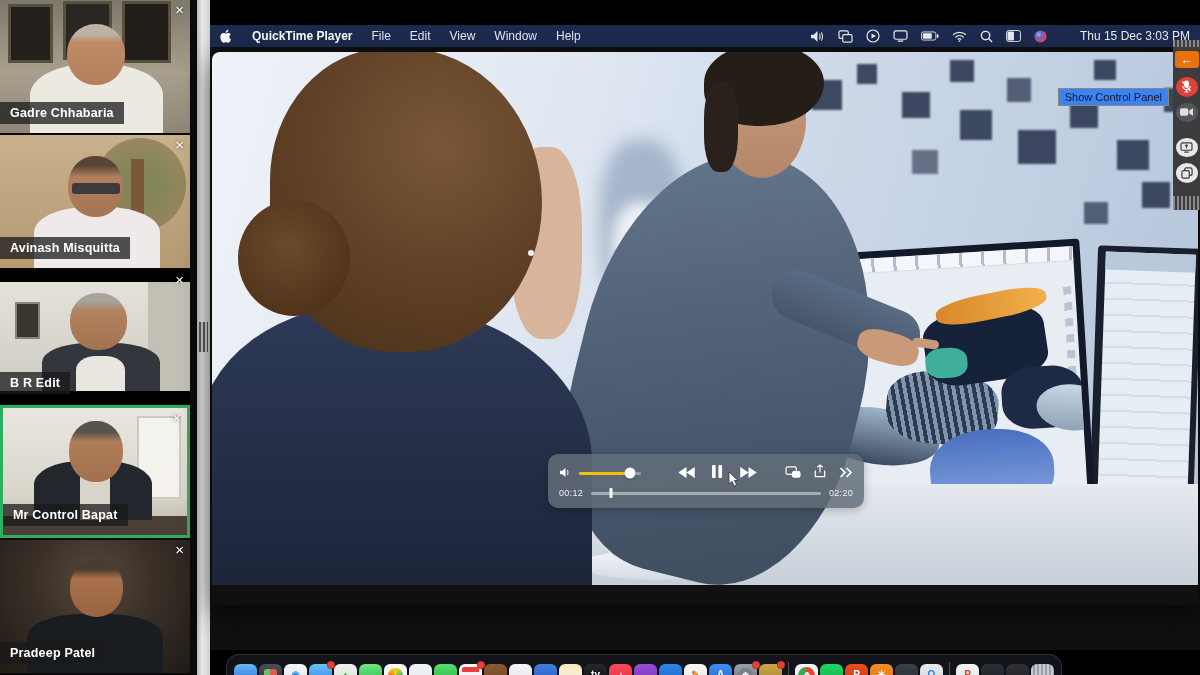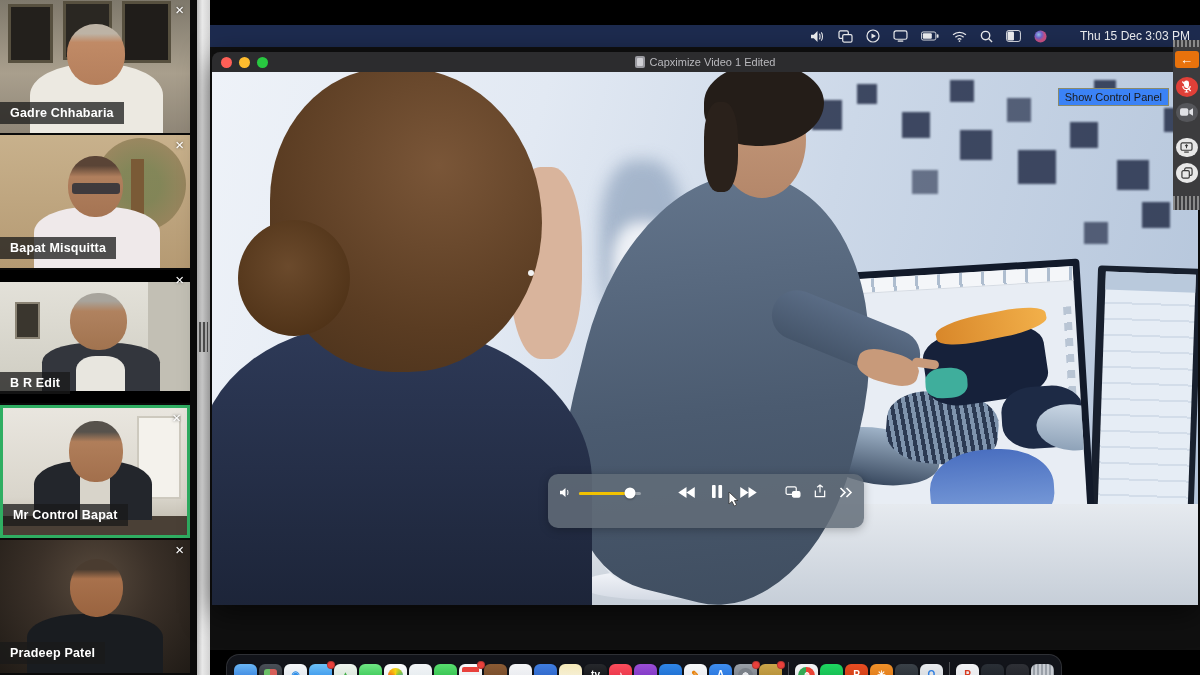--- a/index.html
+++ b/index.html
@@ -245,21 +245,21 @@
 
     <div class="tile">
       <div class="vid p2">
         <i class="b"></i>
           <i class="a"></i>
           <i class="shirt"></i>
           <i class="head"></i>
           <i class="c"></i>
       </div>
       <button class="tile-close">×</button>
-      <div class="name-tag">Bapat Misquitta</div>
+      <div class="name-tag">Avinash Misquitta</div>
     </div>
 
     <div class="tile">
       <div class="vid p3">
         <i class="b"></i>
           <i class="a"></i>
           <i class="shirt"></i>
           <i class="c"></i>
           <i class="head"></i>
       </div>
@@ -289,20 +289,33 @@
     </div>
   </div>
 
   <div class="divider">
     <div class="grip"></div>
   </div>
 
   <div class="main">
 
     <div class="menubar">
+      <div class="mgroup">
+        <span>
+          <svg width="13" height="15" viewBox="0 0 16 18" fill="#fff">
+              <path d="M11.5 9.4c0-2 1.7-3 1.8-3.1-1-1.4-2.5-1.6-3-1.6-1.3-.1-2.5.8-3.1.8-.7 0-1.7-.8-2.7-.8-1.4 0-2.7.8-3.4 2-1.4 2.5-.4 6.1 1 8.1.7 1 1.5 2.1 2.6 2 1 0 1.4-.7 2.6-.7s1.6.7 2.7.7 1.8-1 2.5-2c.8-1.1 1.1-2.2 1.1-2.3 0 0-2.1-.8-2.1-3.1zM9.4 3.2c.6-.7 1-1.6.9-2.6-.8 0-1.9.6-2.5 1.3-.5.6-1 1.6-.9 2.5 1 .1 1.9-.5 2.5-1.2z"></path>
+            </svg>
+        </span>
+        <span class="appname">QuickTime Player</span>
+        <span>File</span>
+        <span>Edit</span>
+        <span>View</span>
+        <span>Window</span>
+        <span>Help</span>
+      </div>
       <div class="spacer"></div>
       <div class="status">
         <span>
             <svg width="15" height="13" viewBox="0 0 16 14" fill="#fff">
               <path d="M1 5h3l4-4v12L4 9H1z"></path>
               <path d="M10 4c1 .8 1 5.2 0 6M12 2.5c1.8 1.6 1.8 7.4 0 9" stroke="#fff" stroke-width="1.2" fill="none"></path>
             </svg>
           </span>
         <span>
             <svg width="15" height="13" viewBox="0 0 16 14" fill="none" stroke="#fff" stroke-width="1.3">
@@ -361,31 +374,20 @@
               <circle cx="7" cy="7" r="6.5" fill="url(#siri)"></circle>
             </svg>
           </span>
         <span class="clock">Thu 15 Dec  3:03 PM</span>
       </div>
     </div>
 
     <div class="desktop">
 
       <div class="qt">
-        <div class="qt-titlebar">
-          <div class="lights">
-            <span class="light" style="background:#ff5f57"></span>
-            <span class="light" style="background:#febc2e"></span>
-            <span class="light" style="background:#28c840"></span>
-          </div>
-          <div class="qt-title">
-            <span class="doc-ic"></span>
-            <span>Capximize Video 1 Edited</span>
-          </div>
-        </div>
 
         <div class="video">
           <i class="sq"></i>
             <i class="sq"></i>
             <i class="sq"></i>
             <i class="sq"></i>
             <i class="sq"></i>
             <i class="sq"></i>
             <i class="sq"></i>
           <i class="sq"></i>
@@ -465,20 +467,27 @@
                     </svg></span>
                 <span><svg width="12" height="14" viewBox="0 0 12 15" fill="none" stroke="#fff" stroke-width="1.3">
                       <path d="M6 1v8M3 3.5 6 1l3 2.5"></path>
                       <path d="M1 7v6.5h10V7"></path>
                     </svg></span>
                 <span><svg width="14" height="11" viewBox="0 0 14 11" fill="none" stroke="#fff" stroke-width="1.6">
                       <path d="M1.5 1 6 5.5 1.5 10M7.5 1 12 5.5 7.5 10"></path>
                     </svg></span>
               </span>
             </div>
+            <div class="qc-row2">
+              <span class="tm">00:12</span>
+              <span class="prog-track">
+                <span class="playhead" style="left: 8.6%;"></span>
+              </span>
+              <span class="tm">02:20</span>
+            </div>
           </div>
         </div>
       </div>
 
       <div class="dock">
           <div class="di open" style="background: linear-gradient(rgb(106, 182, 245), rgb(30, 102, 208));"></div>
           <div class="di di-launchpad" style="background: linear-gradient(rgb(74, 80, 88), rgb(38, 41, 46));"></div>
           <div class="di" style="background: linear-gradient(rgb(245, 247, 249), rgb(219, 226, 234));">
             <span class="dg" style="color: rgb(47, 143, 232);">◉</span>
           </div>

